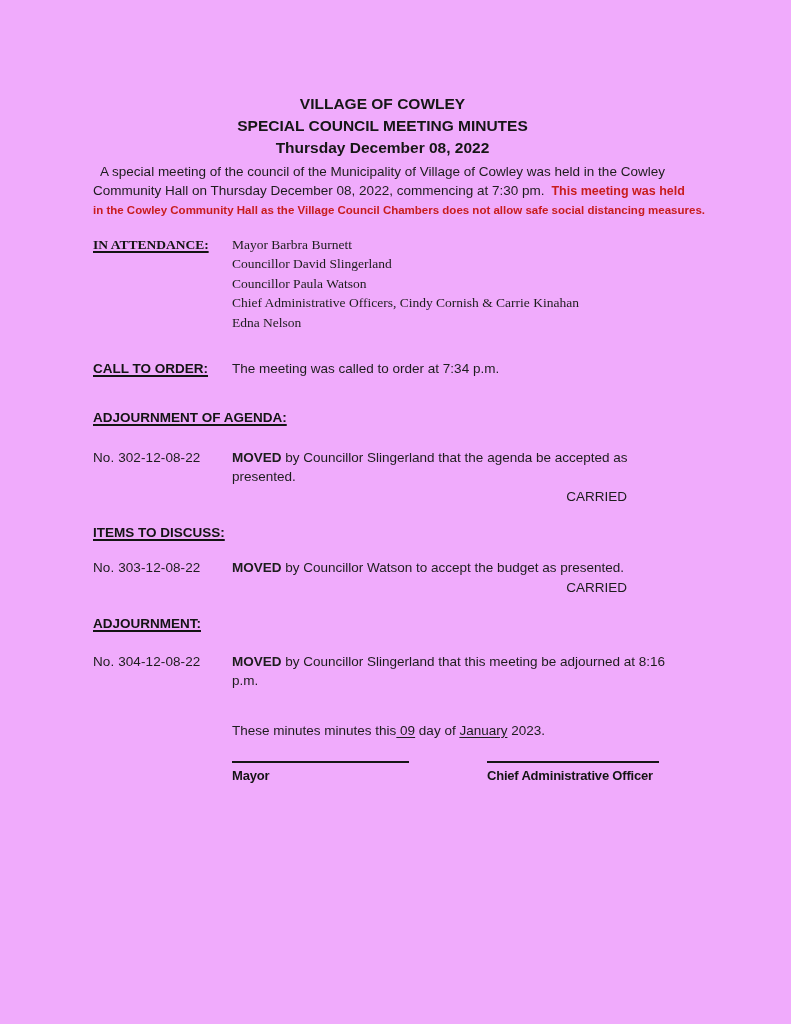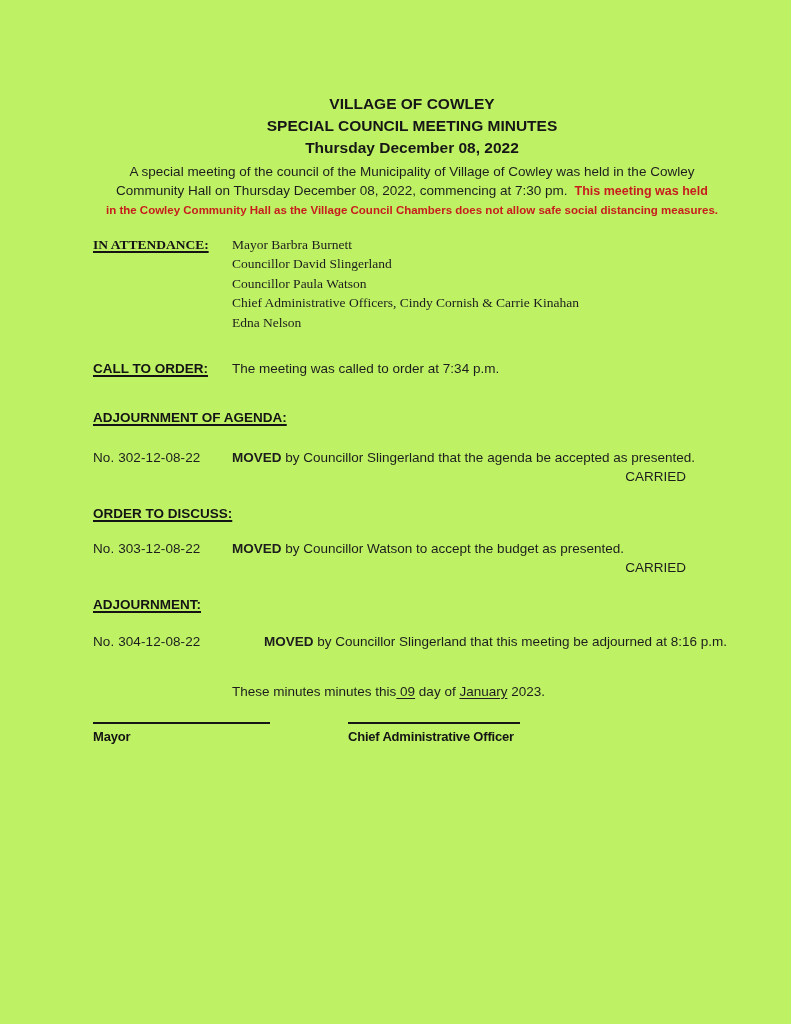--- a/index.html
+++ b/index.html
@@ -3,24 +3,24 @@
 <meta charset="utf-8">
 <style>
   * { margin: 0; padding: 0; box-sizing: border-box; }
   html, body { background: #ffffff; }
   body { font-family: "Liberation Sans", sans-serif; }
 
   .page {
     position: relative;
     width: 791px;
     height: 1024px;
-    background: #bef264;
+    background: #f0abfc;
     color: #1d1d1d;
     overflow: hidden;
-    padding: 93px 60px 0 93px;
+    padding: 93px 119px 0 93px;
     font-size: 13.5px;
     line-height: 19.4px;
   }
 
   
   .title-block { text-align: center; }
   .title-line {
     font-size: 15.5px;
     font-weight: 700;
     line-height: 22px;
@@ -50,31 +50,31 @@
   .attendance { margin-top: 16px; font-family: Liberation Serif, serif; }
   .call-row { margin-top: 27px; }
 
   .section-heading { display: block; }
   .mt-agenda { margin-top: 30px; }
   .mt-items  { margin-top: 17px; }
   .mt-adjourn{ margin-top: 17px; }
 
   .motion { margin-top: 20px; }
   .motion-303 { margin-top: 16px; }
-  .motion-304 { margin-top: 18px; gap: 32px; }
+  .motion-304 { margin-top: 18px; }
   .motion-number { letter-spacing: 0.1px; }
   .bold { font-weight: 700; }
   .carried { text-align: right; padding-right: 45px; }
 
   
   .approval { margin-top: 30px; margin-left: 139px; white-space: nowrap; }
   .uline { text-decoration: underline; text-underline-offset: 2px; }
 
   
-  .signatures { margin-top: 21px; display: flex; }
+  .signatures { margin-top: 21px; margin-left: 139px; display: flex; }
   .sig-block { display: flex; flex-direction: column; }
   .sig-left  { width: 177px; margin-right: 78px; }
   .sig-right { width: 172px; }
   .sig-line  { border-top: 2px solid #161616; width: 100%; height: 0; }
   .sig-label { font-weight: 700; font-size: 13px; letter-spacing: -0.2px;
                padding-top: 3px; white-space: nowrap; color: #141414; }
 </style>
 </head>
 <body>
 
@@ -111,21 +111,21 @@
   <span class="heading section-heading mt-agenda">ADJOURNMENT OF AGENDA:</span>
 
   <div class="row motion">
     <div class="label-col motion-number">No. 302-12-08-22</div>
     <div class="text-col">
       <div><span class="bold">MOVED</span><span> by Councillor Slingerland that the agenda be accepted as presented.</span></div>
       <div class="carried">CARRIED</div>
     </div>
   </div>
 
-  <span class="heading section-heading mt-items">ORDER TO DISCUSS:</span>
+  <span class="heading section-heading mt-items">ITEMS TO DISCUSS:</span>
 
   <div class="row motion motion-303">
     <div class="label-col motion-number">No. 303-12-08-22</div>
     <div class="text-col">
       <div><span class="bold">MOVED</span><span> by Councillor Watson to accept the budget as presented.</span></div>
       <div class="carried">CARRIED</div>
     </div>
   </div>
 
   <span class="heading section-heading mt-adjourn">ADJOURNMENT:</span>

